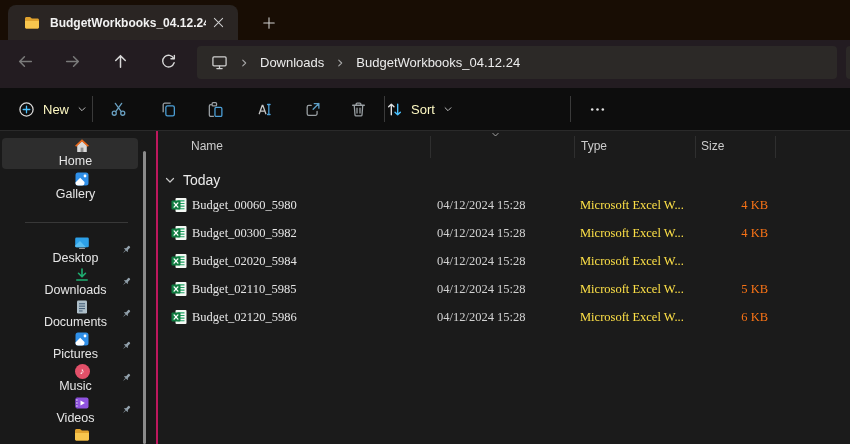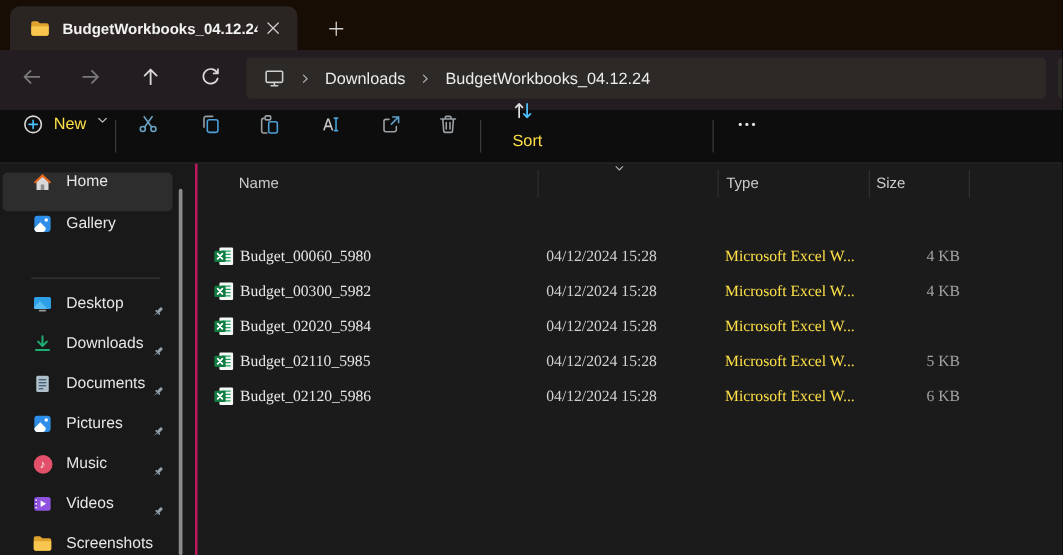--- a/index.html
+++ b/index.html
@@ -31,30 +31,30 @@
   #addrbar {
     left:197px; top:6px; width:640px; height:33px; background:#2c2927;
     border-radius:4px; display:flex; align-items:center; padding-left:14px;
   }
   .crumb { font-size:13px; color:#ececec; white-space:nowrap; }
   .crumb-chev { color:#a8a8a8; margin:0 11px; display:flex; }
   #search-sliver { left:846px; top:6px; width:30px; height:33px; background:#2c2927; border-radius:4px; }
 
   
   #toolbar { left:0; top:88px; width:850px; height:42px; background:#0d0d0d; }
-  .tb-btn { top:3px; height:36px; display:flex; justify-content:center;
-    gap:8px; border-radius:4px; color:#fde047; font-size:13px; }
+  .tb-btn { top:3px; height:36px; display:flex; align-items:center; justify-content:center;
+    gap:8px; border-radius:4px; color:#fef9c3; font-size:13px; }
   .tb-div { top:8px; width:1px; height:26px; background:#3a3a3a; }
   .chev { color:#bdbdbd; display:flex; }
 
   
   #hairline { left:0; top:130px; width:850px; height:1px; background:#2a2a2a; }
   #sidebar { left:0; top:131px; width:156px; height:313px; background:#191919; }
   .side-item { position:absolute; left:2px; width:136px; height:31px; border-radius:4px;
-    display:flex; align-items:flex-start; }
+    display:flex; align-items:center;flex-direction:column; }
   .side-item.selected { background:#2d2d2d; }
   .s-icon { margin-left:24px; width:16px; height:16px; flex:0 0 16px; }
   .s-label { margin-left:11px; font-size:12.5px; color:#e6e6e6; white-space:nowrap; }
   .pin { position:absolute; right:6px; top:9px; width:12px; height:12px; }
   #side-divider { left:25px; top:91px; width:103px; height:1px; background:#383838; }
   #side-scrollbar { left:143px; top:20px; width:3px; height:293px; background:#8b8b8b; border-radius:2px; }
 
   #content { left:156px; top:131px; width:694px; height:313px; background:#1b1b1b;
     border-left:2px solid #be185d; }
   .col-h { position:absolute; top:3px; height:24px; line-height:24px; font-size:12px; color:#cccccc; }
@@ -63,21 +63,21 @@
   #group-row { position:absolute; left:0; top:36px; height:26px; display:flex; align-items:center; }
   #group-chev { margin-left:6px; color:#c8c8c8; display:flex; }
   #group-label { margin-left:7px; font-size:14px; color:#eaeaea; }
   .file-row { position:absolute; left:0; width:694px; height:28px;font-family:Liberation Serif, serif; }
   .cell { position:absolute; top:0; height:28px; line-height:28px; font-size:12.5px;
     white-space:nowrap; }
   .c-icon { left:13px; top:6px; width:16px; height:16px; }
   .c-name { left:34px; color:#e6e6e6; }
   .c-date { left:279px; color:#d2d2d2; }
   .c-type { left:422px; color:#fde047; }
-  .c-size { left:535px; width:75px; text-align:right; color:#a3a3a3; }
+  .c-size { left:535px; width:75px; text-align:right; color:#f97316; }
 
   
   .music-circle { width:15px; height:15px; margin:0.5px; border-radius:50%; background:#e25069;
     color:#fff; font-size:9px; display:flex; align-items:center; justify-content:center; }
   .music-circle::after { content:"\266A"; }
 </style>
 </head>
 <body>
 
 <div id="win">
@@ -211,21 +211,21 @@
     </div>
     <div class="abs tb-btn" style="left:342px; width:32px;">
       <span>
         <svg width="17" height="17" viewBox="0 0 16 16" fill="none" stroke="#9aa0a4" stroke-width="1.2" stroke-linecap="round" stroke-linejoin="round">
             <path d="M2.5 4h11M5.8 4V2.9a.9.9 0 0 1 .9-.9h2.6a.9.9 0 0 1 .9.9V4M4 4l.7 9.2a1 1 0 0 0 1 .8h4.6a1 1 0 0 0 1-.8L12 4M6.6 6.6v4.8M9.4 6.6v4.8"></path>
           </svg>
       </span>
     </div>
     <div class="abs tb-div" style="left:384px"></div>
 
-    <div class="abs tb-btn" style="left:401px; padding:0 9px;flex-direction:column;">
+    <div class="abs tb-btn" style="left:377px; padding:0 9px;">
       <span>
         <svg width="17" height="17" viewBox="0 0 16 16" fill="none" stroke-width="1.3" stroke-linecap="round" stroke-linejoin="round">
             <path d="M5 13V3M2.5 5.5 5 3l2.5 2.5" stroke="#e0e0e0"></path>
             <path d="M11 3v10M8.5 10.5 11 13l2.5-2.5" stroke="#4cc2ff"></path>
           </svg>
       </span>
       <span>Sort</span>
       <span class="chev">
         <svg width="10" height="10" viewBox="0 0 12 12" fill="none" stroke="currentColor" stroke-width="1.2" stroke-linecap="round" stroke-linejoin="round">
             <path d="M2.5 4.5 6 8l3.5-3.5"></path>
@@ -412,20 +412,28 @@
           <path d="M2.5 4.5 6 8l3.5-3.5"></path>
         </svg>
     </span>
     <span class="col-h" style="left:423px">Type</span>
     <span class="col-h" style="left:543px">Size</span>
     <span class="col-div" style="left:272px"></span>
     <span class="col-div" style="left:416px"></span>
     <span class="col-div" style="left:537px"></span>
     <span class="col-div" style="left:617px"></span>
 
+    <div id="group-row">
+      <span id="group-chev">
+        <svg width="12" height="12" viewBox="0 0 12 12" fill="none" stroke="currentColor" stroke-width="1.2" stroke-linecap="round" stroke-linejoin="round">
+            <path d="M2.5 4.5 6 8l3.5-3.5"></path>
+          </svg>
+      </span>
+      <span id="group-label">Today</span>
+    </div>
 
     <div class="file-row" style="top:60px">
       <span class="cell c-icon">
         <svg width="16" height="16" viewBox="0 0 16 16">
             <rect x="4.5" y="1" width="11" height="14" rx="1" fill="#f4f8f4"></rect>
             <path d="M6.5 3.9h7M6.5 6.5h7M6.5 9.1h7M6.5 11.7h7" stroke="#21a366" stroke-width="1.1"></path>
             <rect x="0.5" y="3.5" width="9" height="9" rx="1" fill="#107c41"></rect>
             <path d="M3.1 5.9l3.8 4.2M6.9 5.9l-3.8 4.2" stroke="#fff" stroke-width="1.4" stroke-linecap="round"></path>
           </svg>
       </span>

